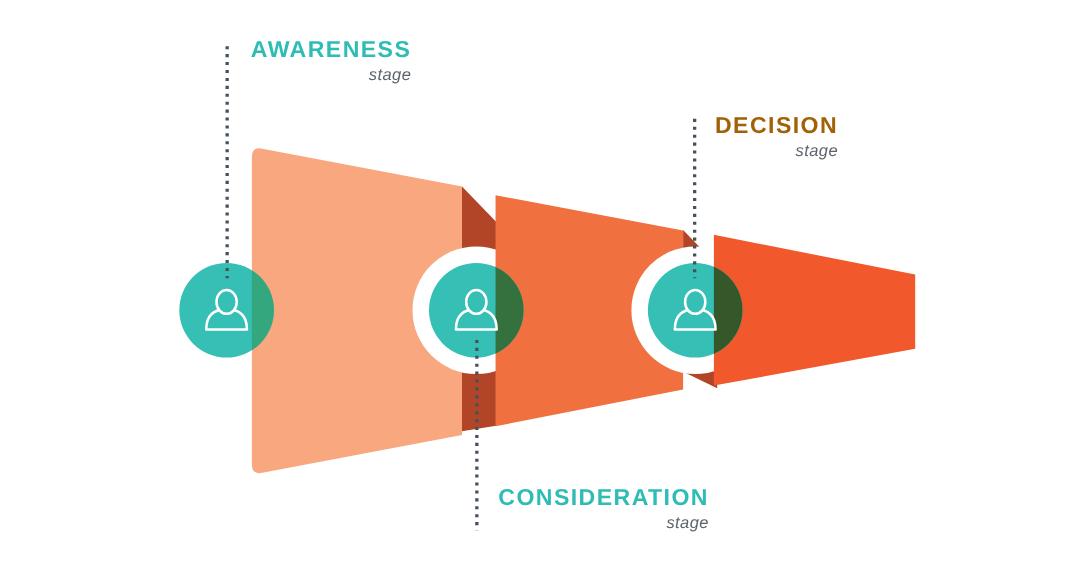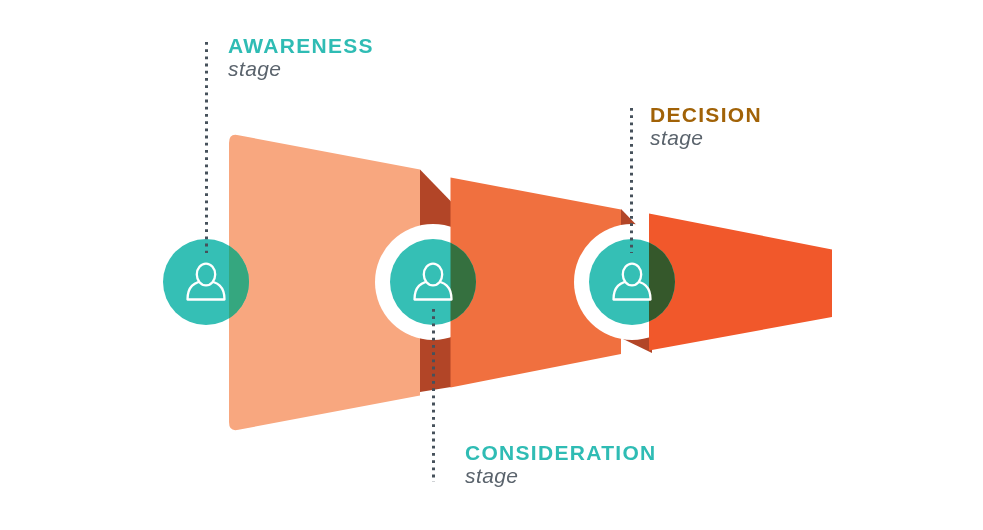--- a/index.html
+++ b/index.html
@@ -14,35 +14,35 @@
   .funnel-svg { position: absolute; left: 0; top: 0; }
   .label-group { position: absolute; }
   .stage-label {
     font-size: 21px;
     font-weight: 700;
     letter-spacing: 1.3px;
     line-height: 23px;
     white-space: nowrap;
   }
   .stage-sub {
-    font-size: 21px;
+    font-size: 15px;
     font-style: italic;
     font-weight: 400;
     letter-spacing: 0.4px;
     line-height: 23px;
     white-space: nowrap;
   }
   .lg-awareness     { left: 228px; top: 34px;  }
   .lg-decision      { left: 650px; top: 103px; }
-  .lg-consideration { left: 453px; top: 441px; margin-left: 12px; }
+  .lg-consideration { left: 453px; top: 441px; }
 </style>
 </head>
 <body>
 
-<div class="canvas" style="background: rgb(255, 255, 255);">
+<div class="canvas" style="background: rgb(255, 255, 255); text-align: right;">
 
   <svg class="funnel-svg" width="983" height="530" viewBox="0 0 983 530">
     <defs>
       <clipPath id="cp-overlap-1">
           <rect x="229" y="225" width="70" height="125"></rect>
         </clipPath>
       <clipPath id="cp-overlap-2">
           <rect x="450.5" y="225" width="70" height="125"></rect>
         </clipPath>
       <clipPath id="cp-overlap-3">

